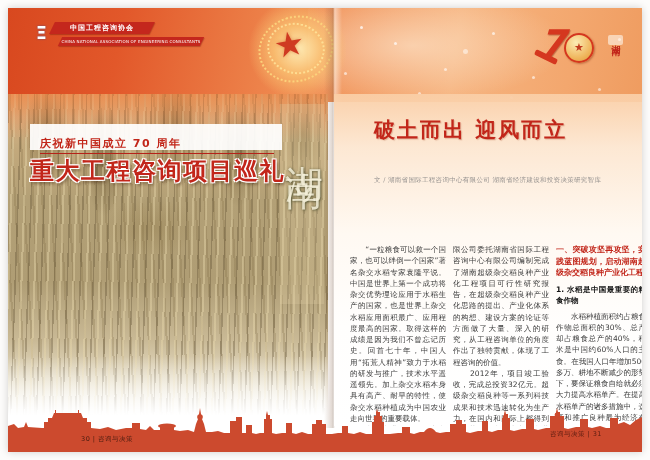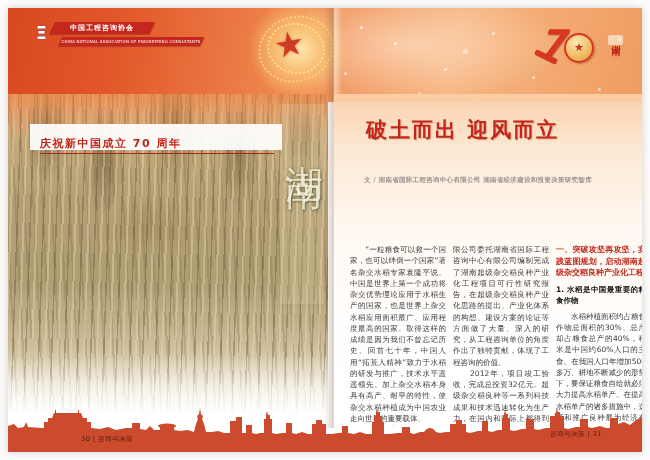--- a/index.html
+++ b/index.html
@@ -85,24 +85,24 @@
     font-family:"DejaVu Serif",serif;color:rgba(246,241,218,.85);letter-spacing:6px;
     text-shadow:0 0 3px rgba(95,95,60,.7),1px 1px 2px rgba(80,80,50,.5);}
 
   
   .gutter{position:absolute;left:316px;top:0;width:18px;height:420px;
     background:linear-gradient(90deg,rgba(130,80,45,0) 0%,rgba(115,70,40,.20) 42%,rgba(90,55,30,.26) 50%,rgba(255,255,255,.5) 60%,rgba(130,80,45,0) 100%);}
 
   
   .right-page{position:absolute;left:326px;top:86px;width:308px;height:332px;
     background:linear-gradient(180deg,rgba(250,206,166,.95) 0%,rgba(252,226,200,.8) 16%,rgba(255,249,242,1) 42%,#fffefd 70%,#ffffff 100%);}
-  .article-title{position:absolute;left:32px;top:22px;font-size:21px;font-weight:bold;color:#c2261a;letter-spacing:2px;
+  .article-title{position:absolute;left:40px;top:22px;font-size:21px;font-weight:bold;color:#c2261a;letter-spacing:2px;
     font-family:"DejaVu Serif",serif;text-shadow:1px 1px 1px rgba(150,50,20,.25);white-space:nowrap;}
   .article-subtitle{position:absolute;left:32px;top:58px;font-size:11.5px;font-weight:bold;color:#c2261a;white-space:nowrap;}
-  .article-byline{position:absolute;left:30px;top:82px;font-size:6.5px;color:#979390;letter-spacing:.3px;white-space:nowrap;font-weight:bold;}
+  .article-byline{position:absolute;left:40px;top:82px;font-size:6.5px;color:#979390;letter-spacing:.3px;white-space:nowrap;}
 
   .cols{position:absolute;left:16px;top:150px;width:296px;height:182px;display:flex;gap:7px;}
   .col{height:100%;overflow:hidden;}
   .col.c1,.col.c2{width:96px;}
   .col.c3{width:90px;}
   .col p{margin:0;font-size:7.5px;line-height:1.5;color:#3b3b3b;text-align:justify;white-space:pre-line;}
   .col .sec-heading{font-size:8px;font-weight:bold;color:#c2261a;line-height:1.45;text-align:justify;}
   .col .sec-subheading{font-size:7.5px;font-weight:bold;color:#141414;margin-top:6px;line-height:1.45;}
   .col .sec-body{margin-top:4px;}
 
@@ -157,20 +157,21 @@
       <div class="photo-fade"></div>
     </div>
 
     <div class="province-strip"></div>
     <div class="province-watermark">湖南</div>
 
     <div class="celebration">
       <span class="celebration-text">庆祝新中国成立 70 周年</span>
       <div class="celebration-rule"></div>
     </div>
+    <div class="feature-title">重大工程咨询项目巡礼</div>
 
     <div class="gutter"></div>
 
     <div class="right-page">
       <div class="article-title">破土而出 迎风而立</div>
       <div class="article-byline">文 / 湖南省国际工程咨询中心有限公司  湖南省经济建设和投资决策研究智库</div>
 
       <div class="cols">
         <div class="col c1">
           <p>　　“一粒粮食可以救一个国家，也可以绊倒一个国家”著名杂交水稻专家袁隆平说。中国是世界上第一个成功将杂交优势理论应用于水稻生产的国家，也是世界上杂交水稻应用面积最广、应用程度最高的国家。取得这样的成绩是因为我们不曾忘记历史。回首七十年，中国人用“拓荒人精神”致力于水稻的研发与推广，技术水平遥遥领先。加上杂交水稻本身具有高产、耐旱的特性，使杂交水稻种植成为中国农业走向世界的重要载体。

